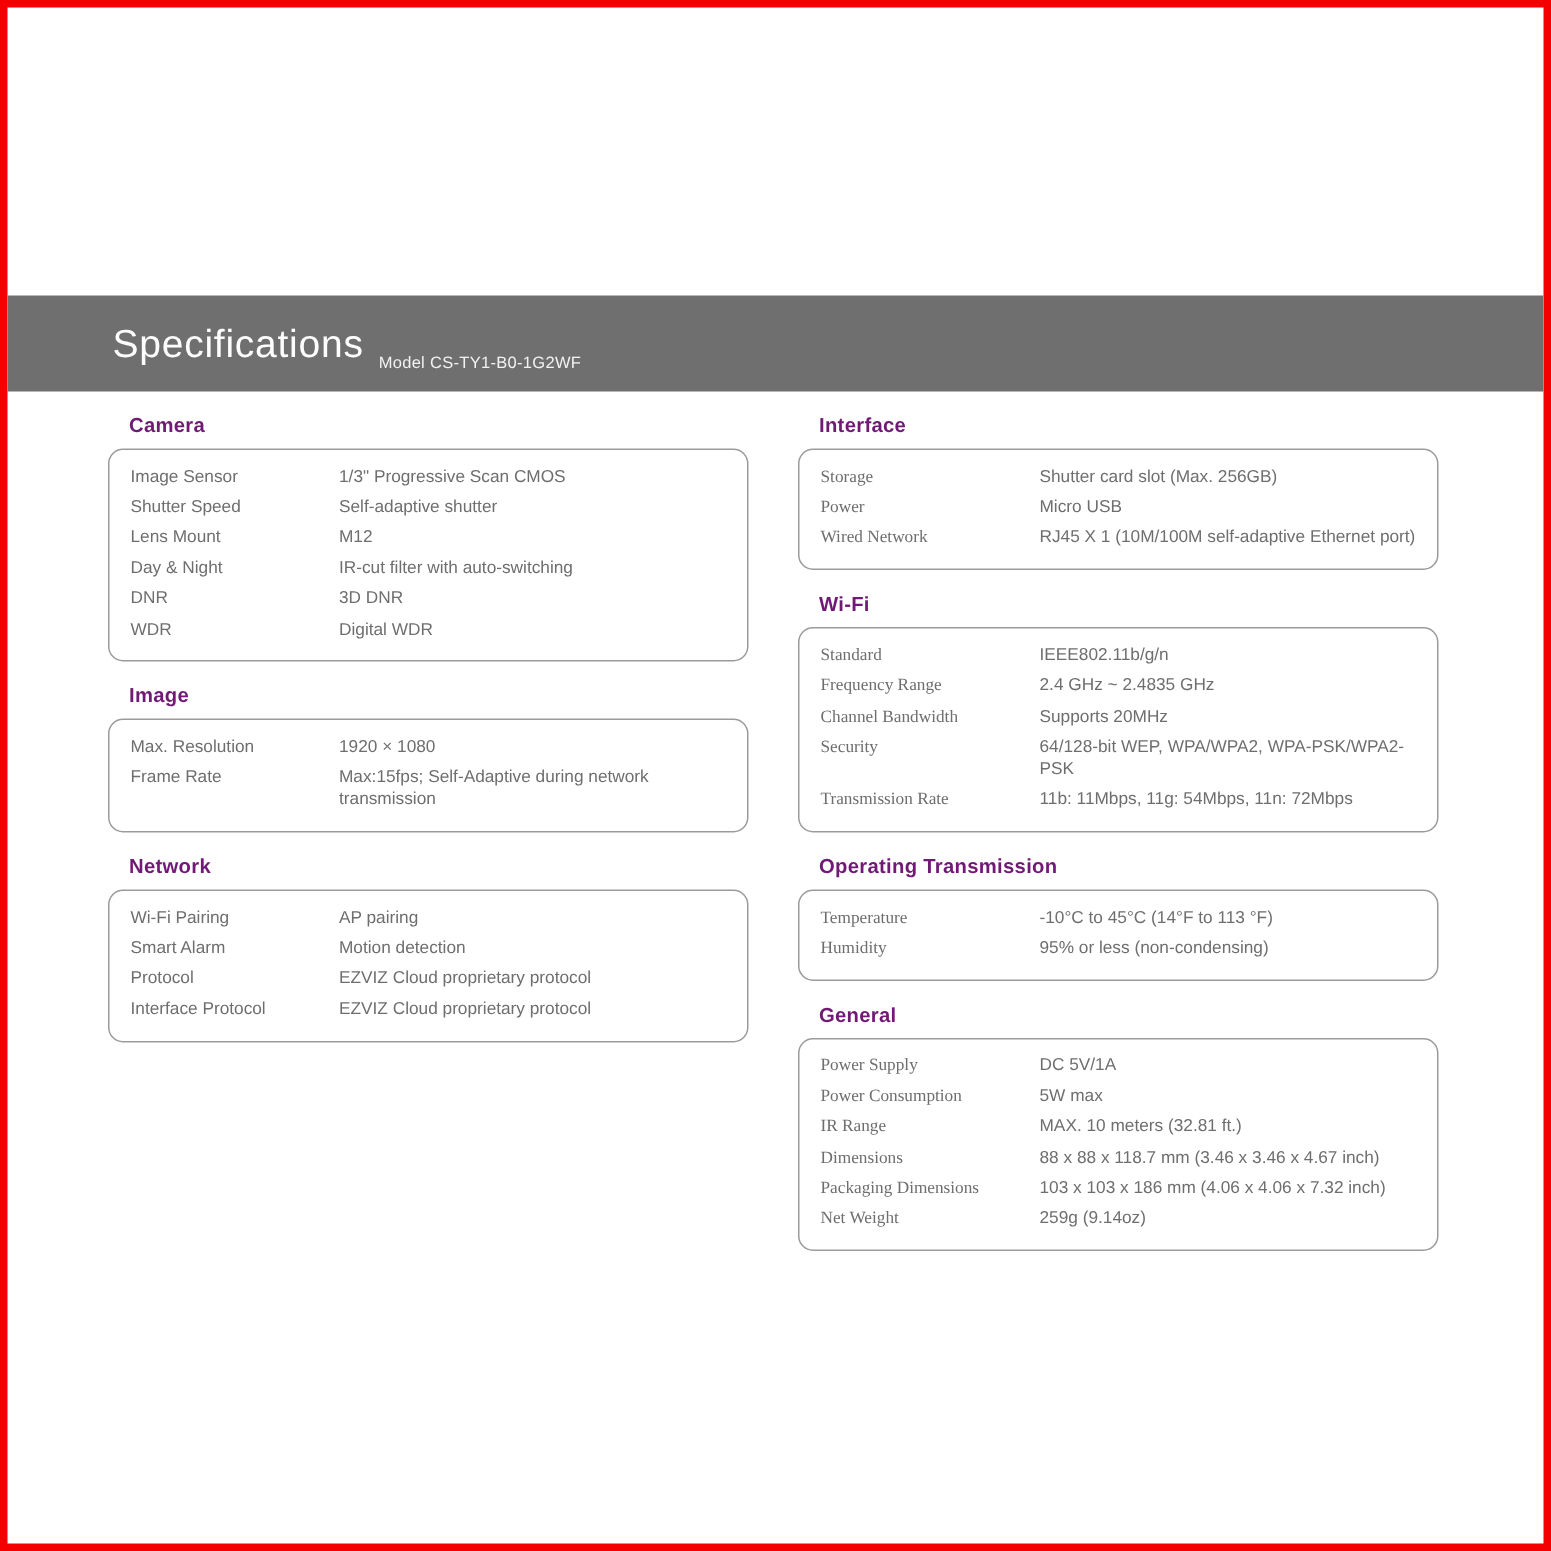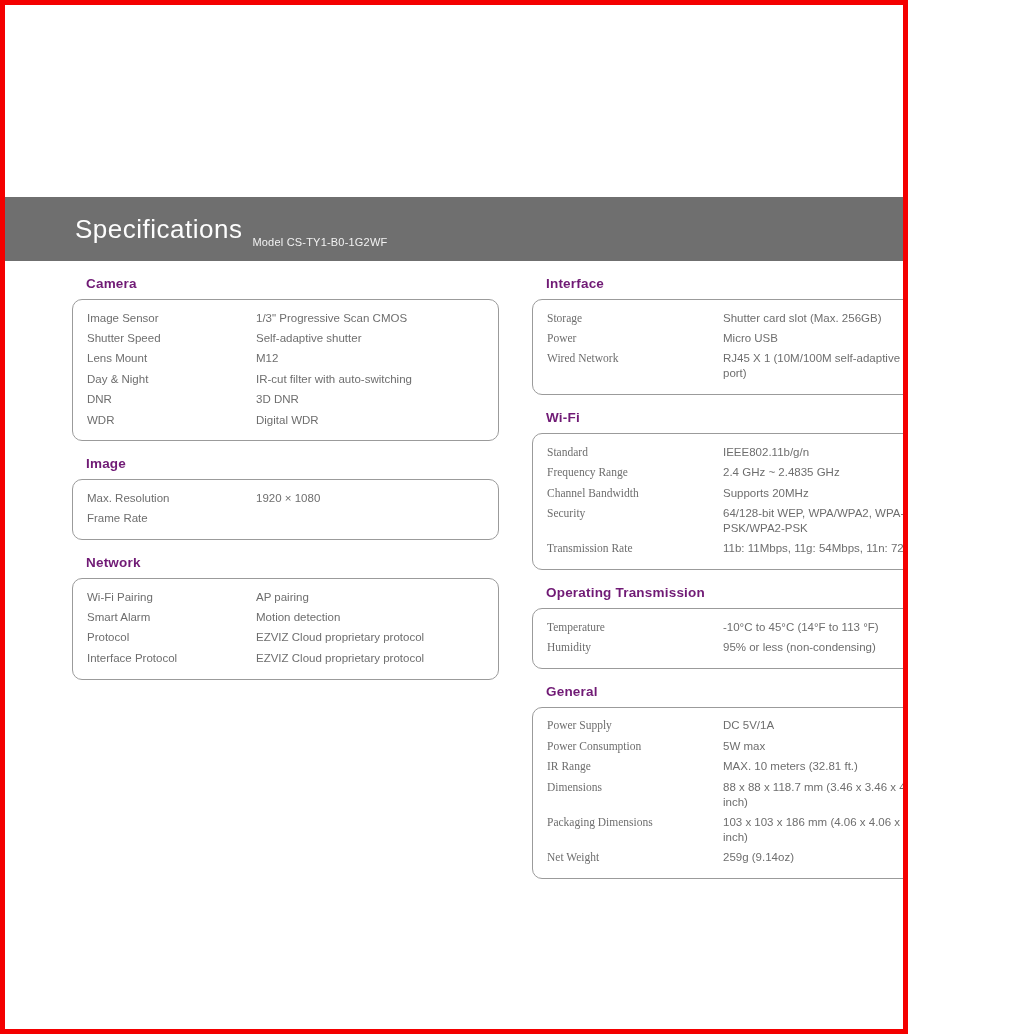--- a/index.html
+++ b/index.html
@@ -1,18 +1,18 @@
 <!DOCTYPE html>
 <html><head>
 <meta charset="utf-8">
 <style>
   html, body { margin: 0; padding: 0; background: #ffffff; }
   .page {
     position: relative;
-    width: 908px;
+    width: 1034px;
     height: 1034px;
     box-sizing: border-box;
     border: 5px solid #f40000;
     background: #ffffff;
     font-family: "Liberation Sans", sans-serif;
     overflow: hidden;
   }
   .header-band {
     position: absolute;
     top: 192px;
@@ -61,21 +61,20 @@
     padding: 8px 10px 10px 14px;
     box-sizing: border-box;
   }
   .spec-row {
     display: flex;
     align-items: flex-start;
     font-size: 11.5px;
     color: #6e6e6e;
     line-height: 15px;
     padding: 2.7px 0;
-    gap: 30px;
   }
   .spec-label { flex: 0 0 133px; padding-right: 6px; }
   .col-right .spec-label { flex: 0 0 140px; font-family: Liberation Serif, serif; }
   .spec-value { flex: 1; }
 </style>
 </head>
 <body>
 
 <div class="page">
 
@@ -121,20 +120,21 @@
 
       <div class="section">
         <div class="section-title">Image</div>
         <div class="spec-box">
           <div class="spec-row">
             <span class="spec-label">Max. Resolution</span>
             <span class="spec-value">1920 × 1080</span>
           </div>
           <div class="spec-row">
             <span class="spec-label">Frame Rate</span>
+            <span class="spec-value">Max:15fps; Self-Adaptive during network transmission</span>
           </div>
         </div>
       </div>
 
       <div class="section">
         <div class="section-title">Network</div>
         <div class="spec-box">
           <div class="spec-row">
             <span class="spec-label">Wi-Fi Pairing</span>
             <span class="spec-value">AP pairing</span>

